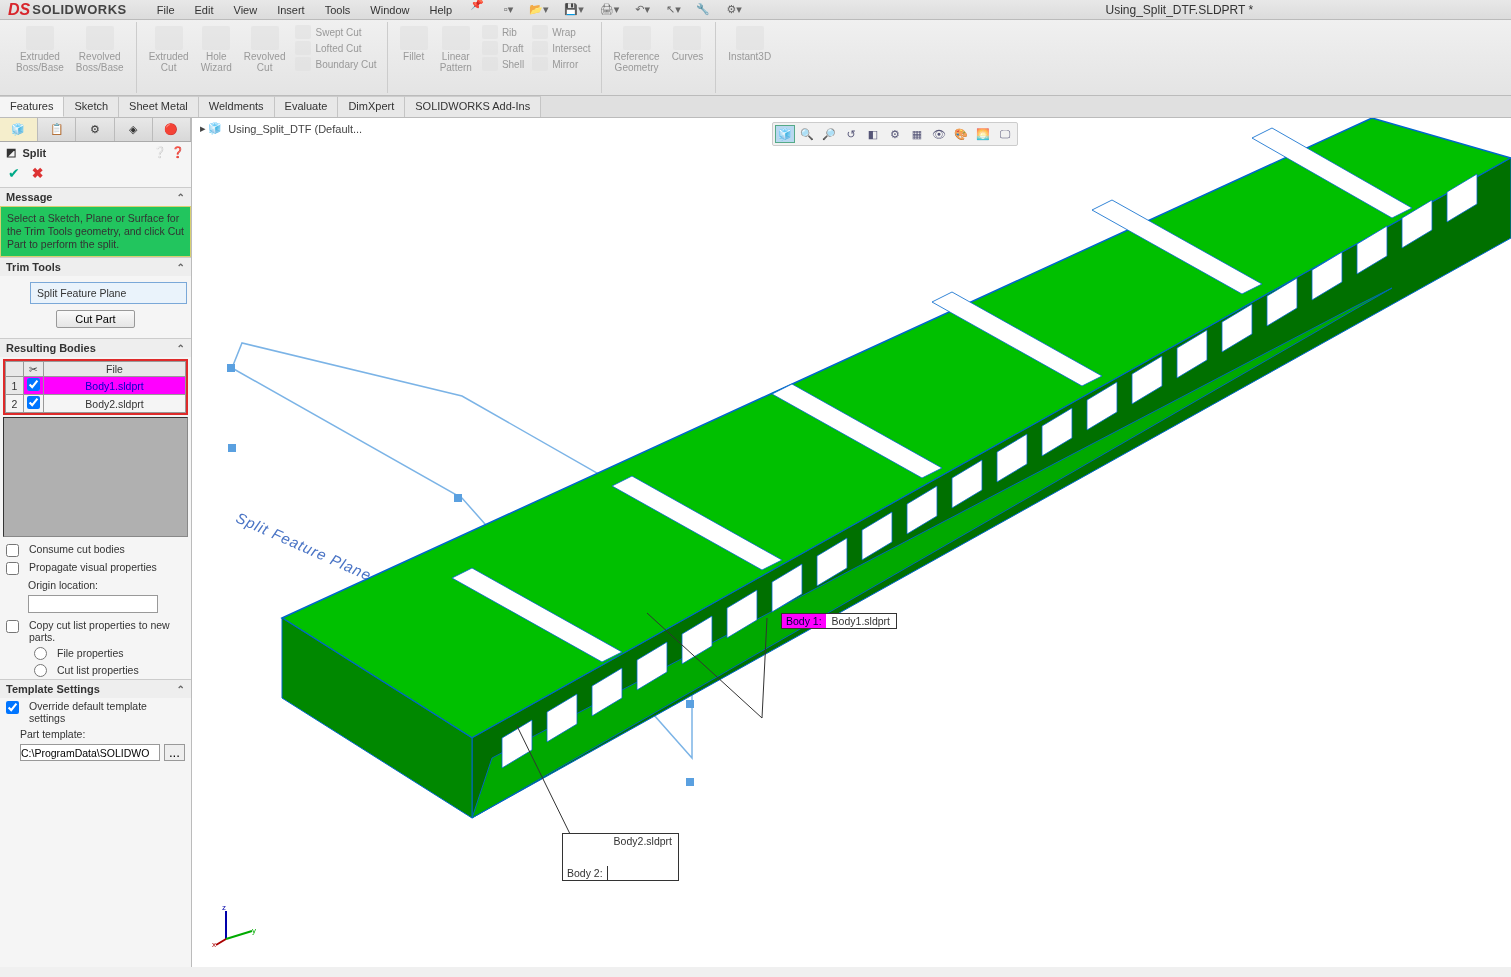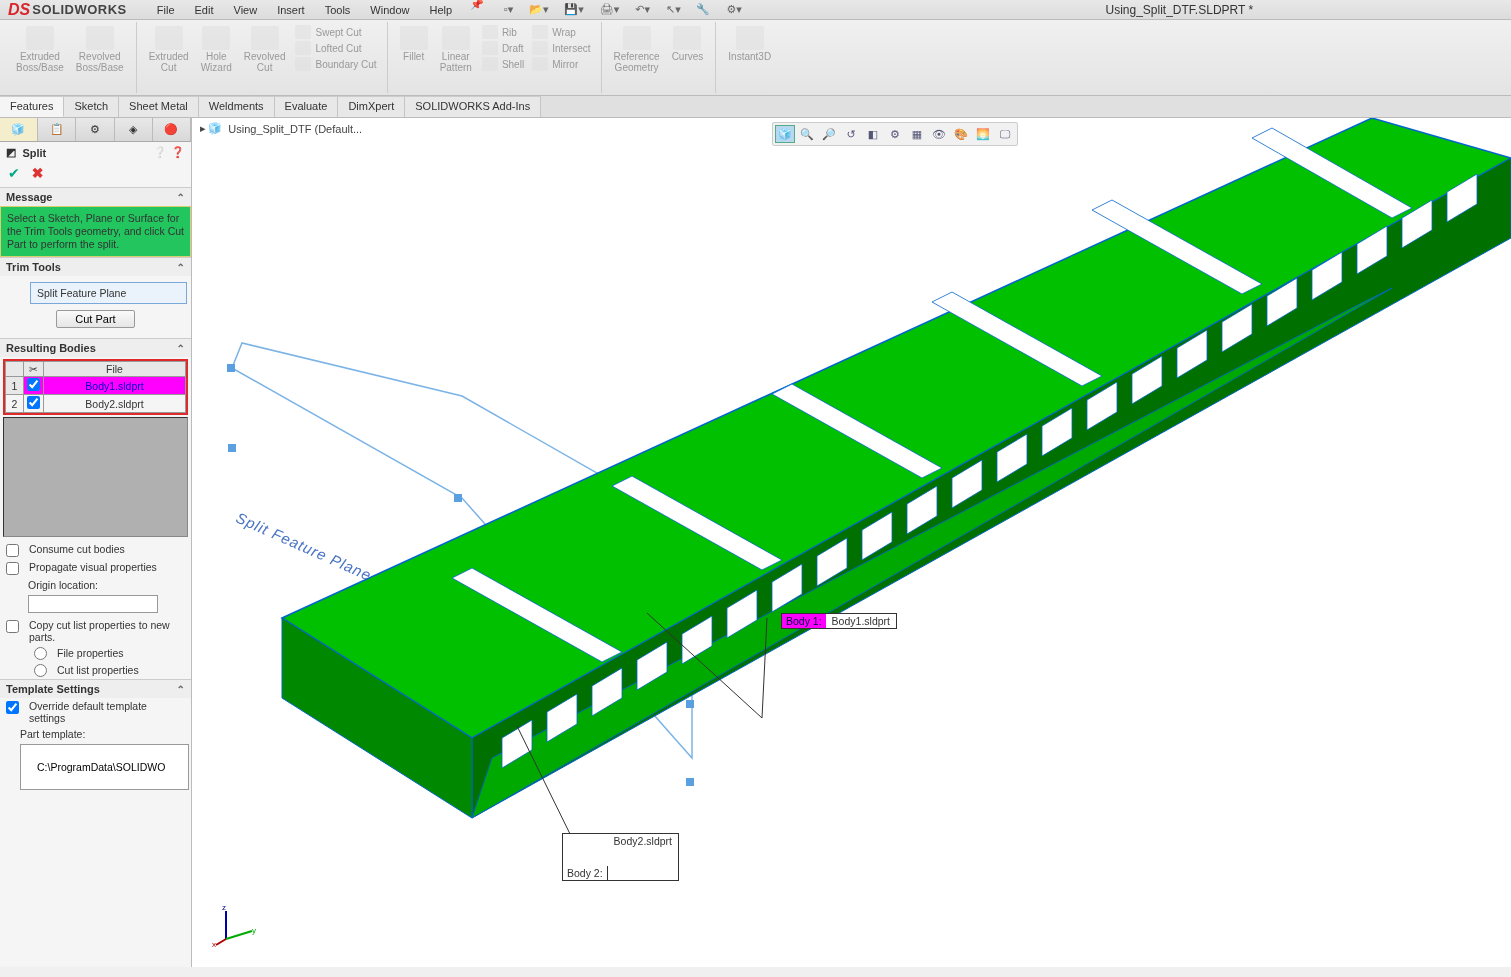--- a/index.html
+++ b/index.html
@@ -61,21 +61,21 @@
 .rb-row-sel { background:#ff00ff; color:#0000cc;}
 .rb-row-sel td:first-child { background:#e8e8e8; color:#333;}
 .rb-grey { height:120px; background:#b0b0b0; border:1px inset #888; margin:2px 3px 4px;}
 
 .chk-row { display:flex; align-items:flex-start; gap:10px; padding:2px 6px; font-size:10.5px;}
 .chk-row input[type=checkbox]{ margin-top:1px;}
 .radio-indent { margin-left:28px; }
 .text-input { width:130px; margin:2px 0 4px 28px; border:1px solid #999; padding:2px; font-size:11px;}
 .label-sm { margin-left:28px; font-size:10.5px; padding:2px 0;}
 .tmpl-row { display:flex; gap:4px; margin:2px 6px 0 20px;}
-.tmpl-row input { flex:1; border:1px solid #999; padding:16px; font-size:10.5px;}
+.tmpl-row input { flex:1; border:1px solid #999; padding:0; font-size:10.5px;}
 .tmpl-row button { border:1px solid #999; background:#eee; padding:0 4px; cursor:pointer;}
 
 
 .gfx { flex:1; position:relative; background:#fff; }
 .breadcrumb { position:absolute; top:4px; left:8px; display:flex; align-items:center; gap:6px; font-size:11px; color:#444;}
 .hud { position:absolute; top:4px; left:580px; display:flex; gap:2px; background:rgba(240,240,240,0.9); border:1px solid #ccc; padding:2px; border-radius:2px;}
 .hud .hb { width:20px; height:18px; display:flex; align-items:center; justify-content:center; border:1px solid transparent; cursor:pointer; color:#557;}
 .hud .hb.active { background:#b8d8f0; border-color:#5a8;}
 .triad { position:absolute; bottom:20px; left:20px; width:44px; height:44px;}
 .callout { position:absolute; border:1px solid #333; background:#fff; font-size:10.5px; display:flex;}

